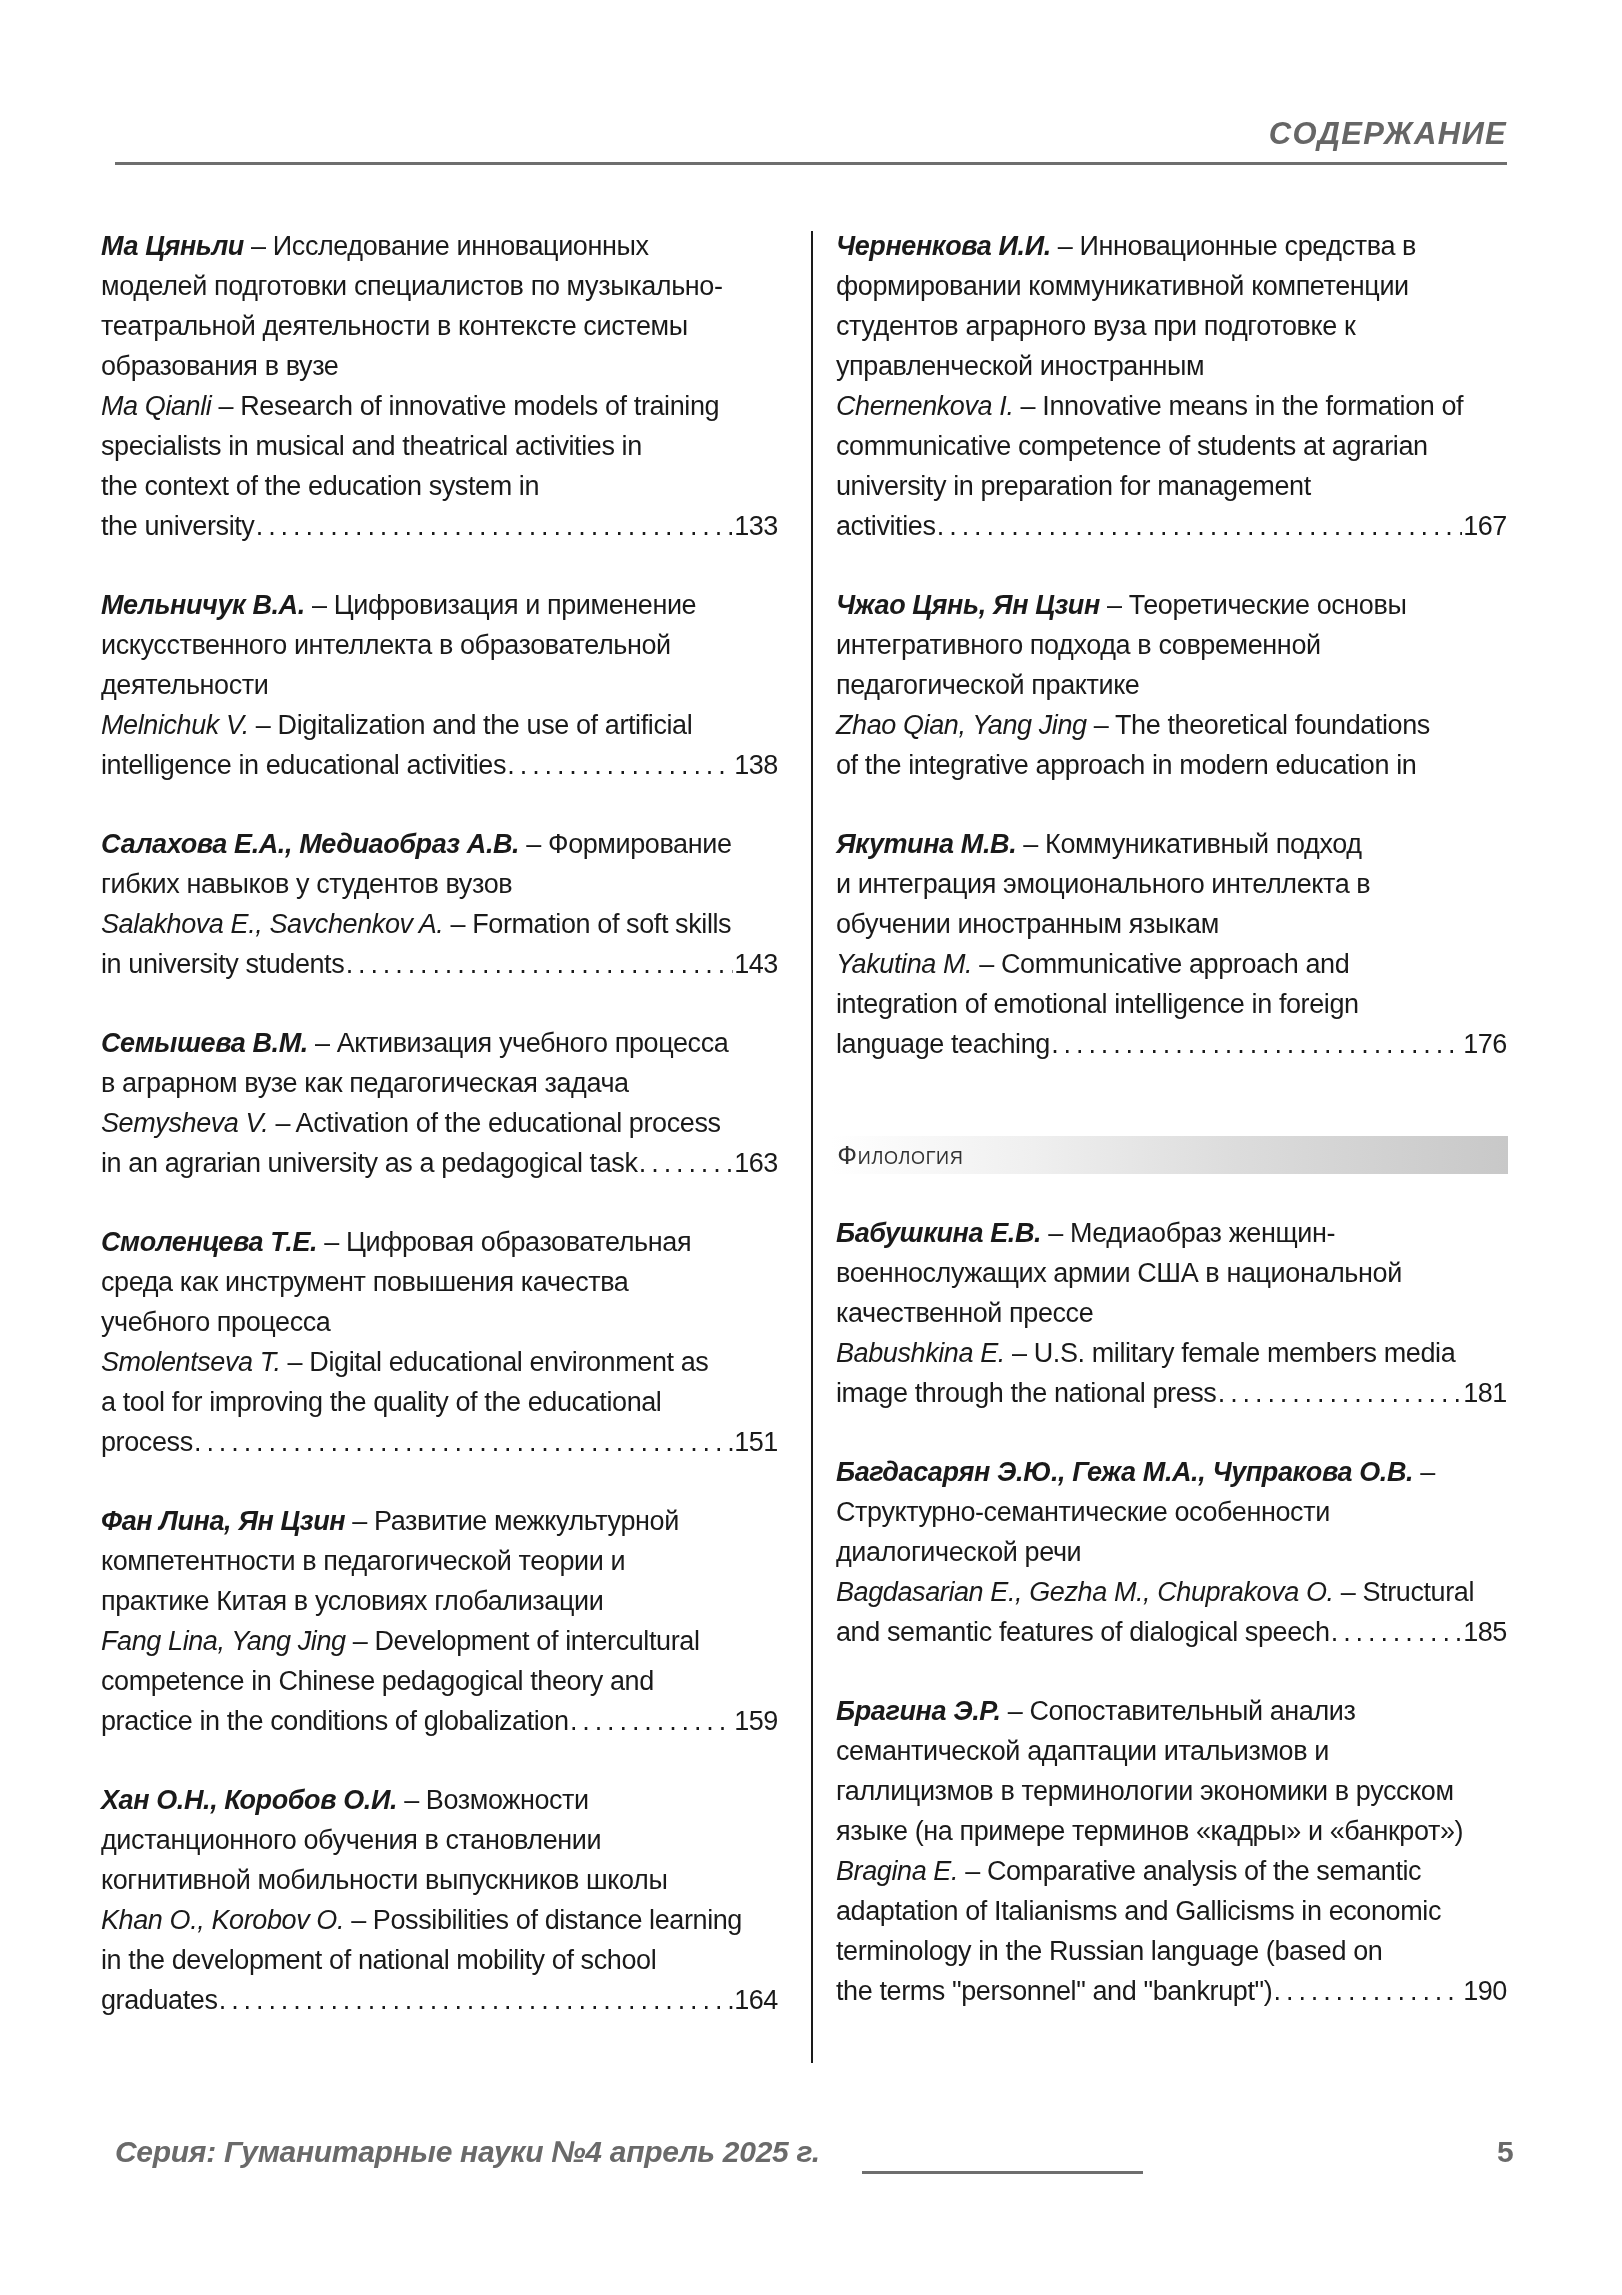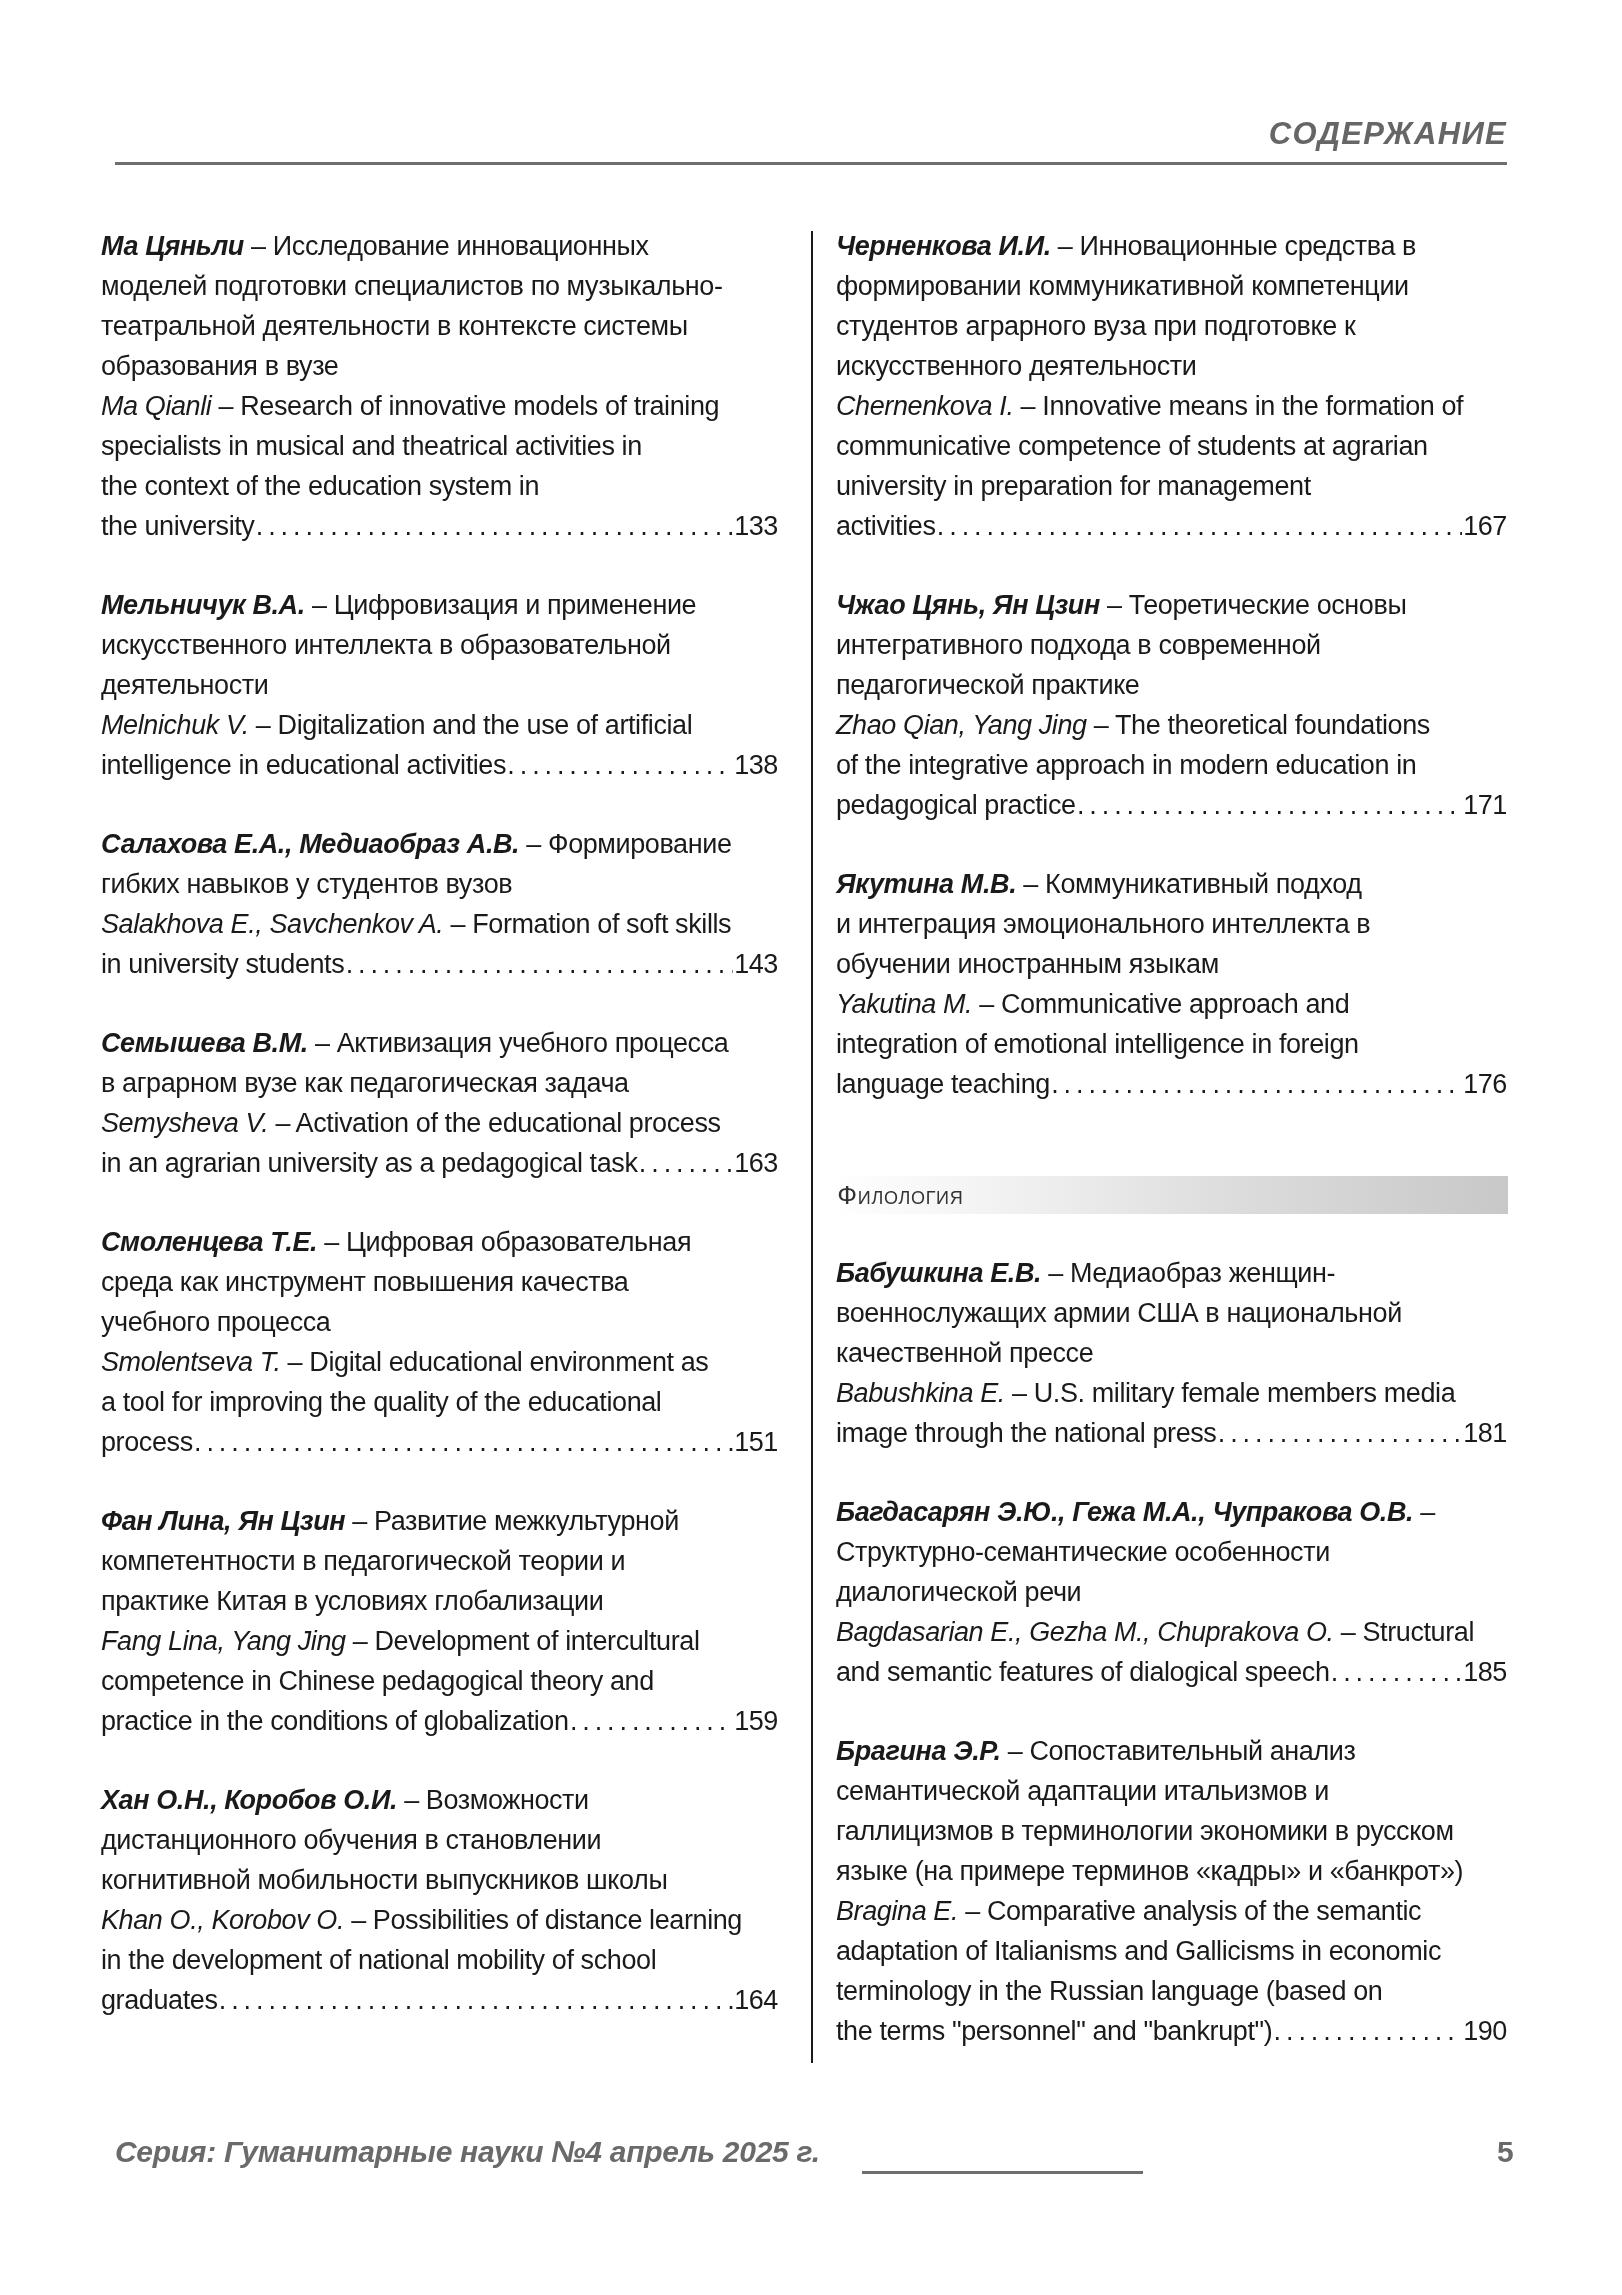--- a/index.html
+++ b/index.html
@@ -158,41 +158,36 @@
       </span>
     </div>
   </div>
 
 <div class="col col-right">
   <div id="col-right-top">
       <div class="entry">
         <span class="line"><span class="author-ru">Черненкова И.И.</span><span> – Инновационные средства в</span></span>
         <span class="line"><span>формировании коммуникативной компетенции</span></span>
         <span class="line"><span>студентов аграрного вуза при подготовке к</span></span>
-        <span class="line"><span>искусственного деятельности</span></span>
+        <span class="line"><span>управленческой иностранным</span></span>
         <span class="line"><span class="author-en">Chernenkova I.</span><span> – Innovative means in the formation of</span></span>
         <span class="line"><span>communicative competence of students at agrarian</span></span>
         <span class="line"><span>university in preparation for management</span></span>
         <span class="last-line">
           <span class="txt">activities</span>
           <span class="dots"></span>
           <span class="page">167</span>
         </span>
       </div>
       <div class="entry">
         <span class="line"><span class="author-ru">Чжао Цянь, Ян Цзин</span><span> – Теоретические основы</span></span>
         <span class="line"><span>интегративного подхода в современной</span></span>
         <span class="line"><span>педагогической практике</span></span>
         <span class="line"><span class="author-en">Zhao Qian, Yang Jing</span><span>  – The theoretical foundations</span></span>
         <span class="line"><span>of the integrative approach in modern education in</span></span>
-        <span class="last-line">
-          <span class="txt">pedagogical practice</span>
-          <span class="dots"></span>
-          <span class="page">171</span>
-        </span>
       </div>
       <div class="entry">
         <span class="line"><span class="author-ru">Якутина М.В.</span><span> – Коммуникативный подход</span></span>
         <span class="line"><span>и интеграция эмоционального интеллекта в</span></span>
         <span class="line"><span>обучении иностранным языкам</span></span>
         <span class="line"><span class="author-en">Yakutina M.</span><span> – Communicative approach and</span></span>
         <span class="line"><span>integration of emotional intelligence in foreign</span></span>
         <span class="last-line">
           <span class="txt">language teaching</span>
           <span class="dots"></span>

